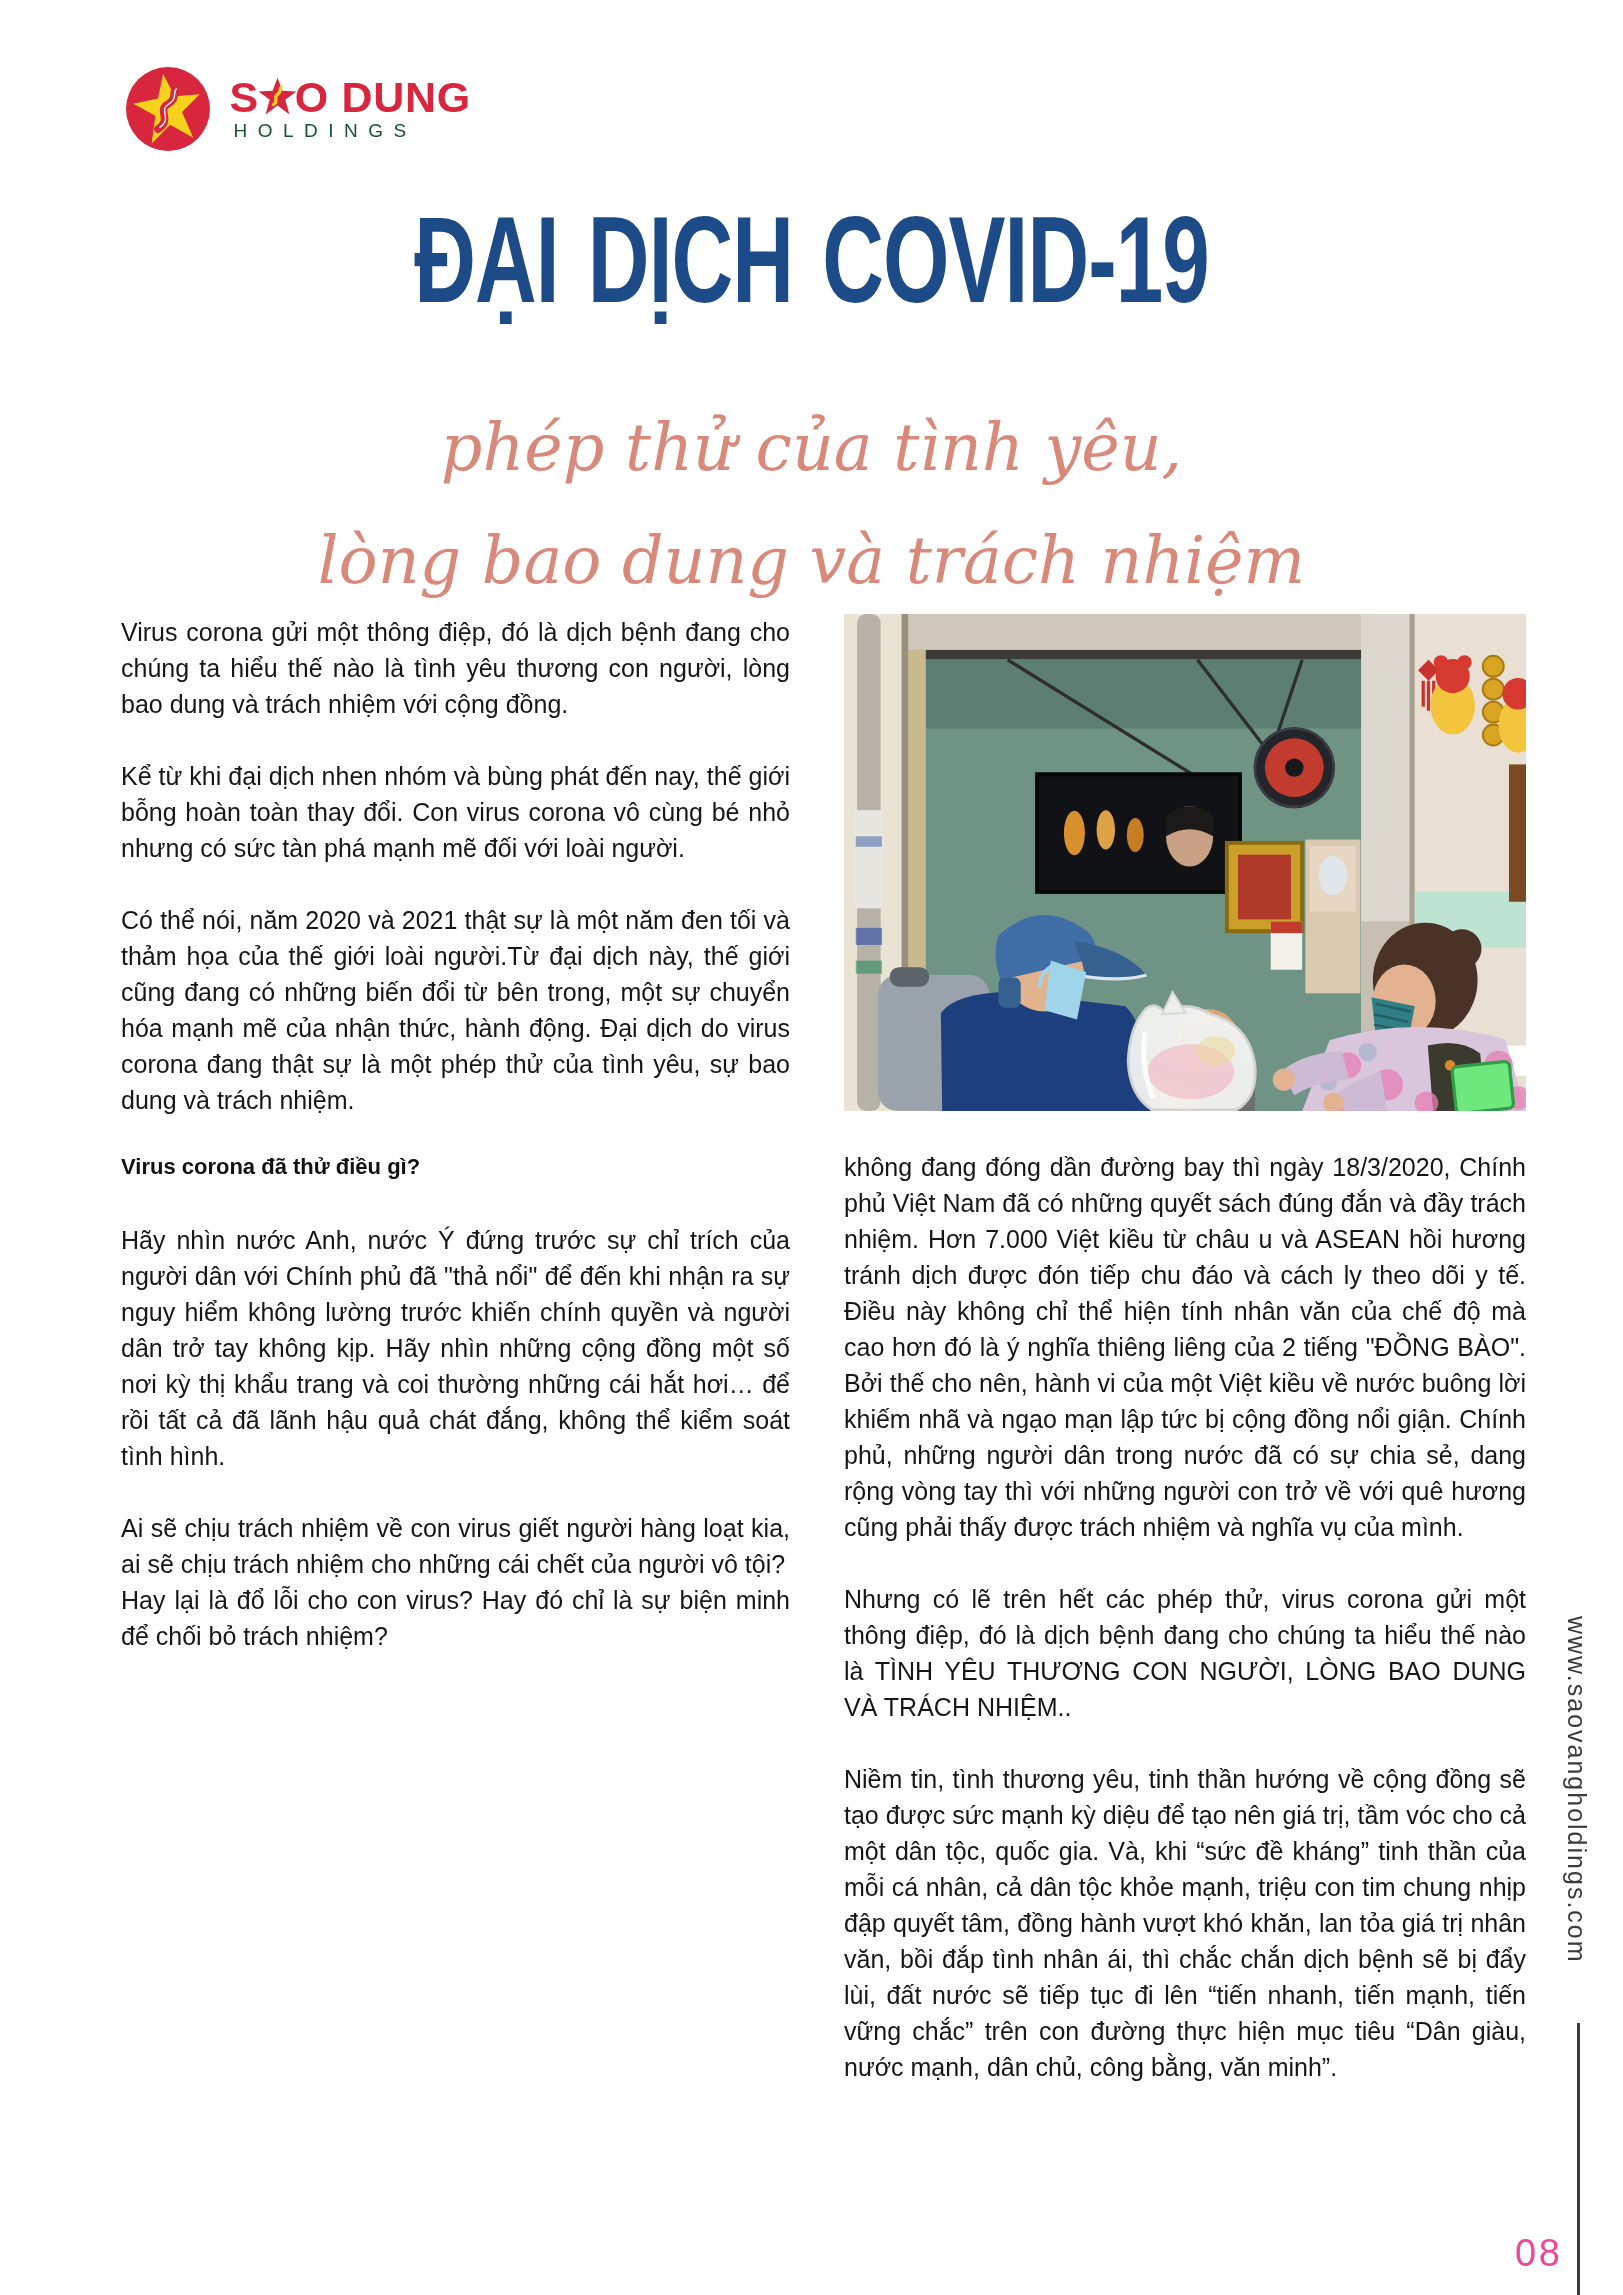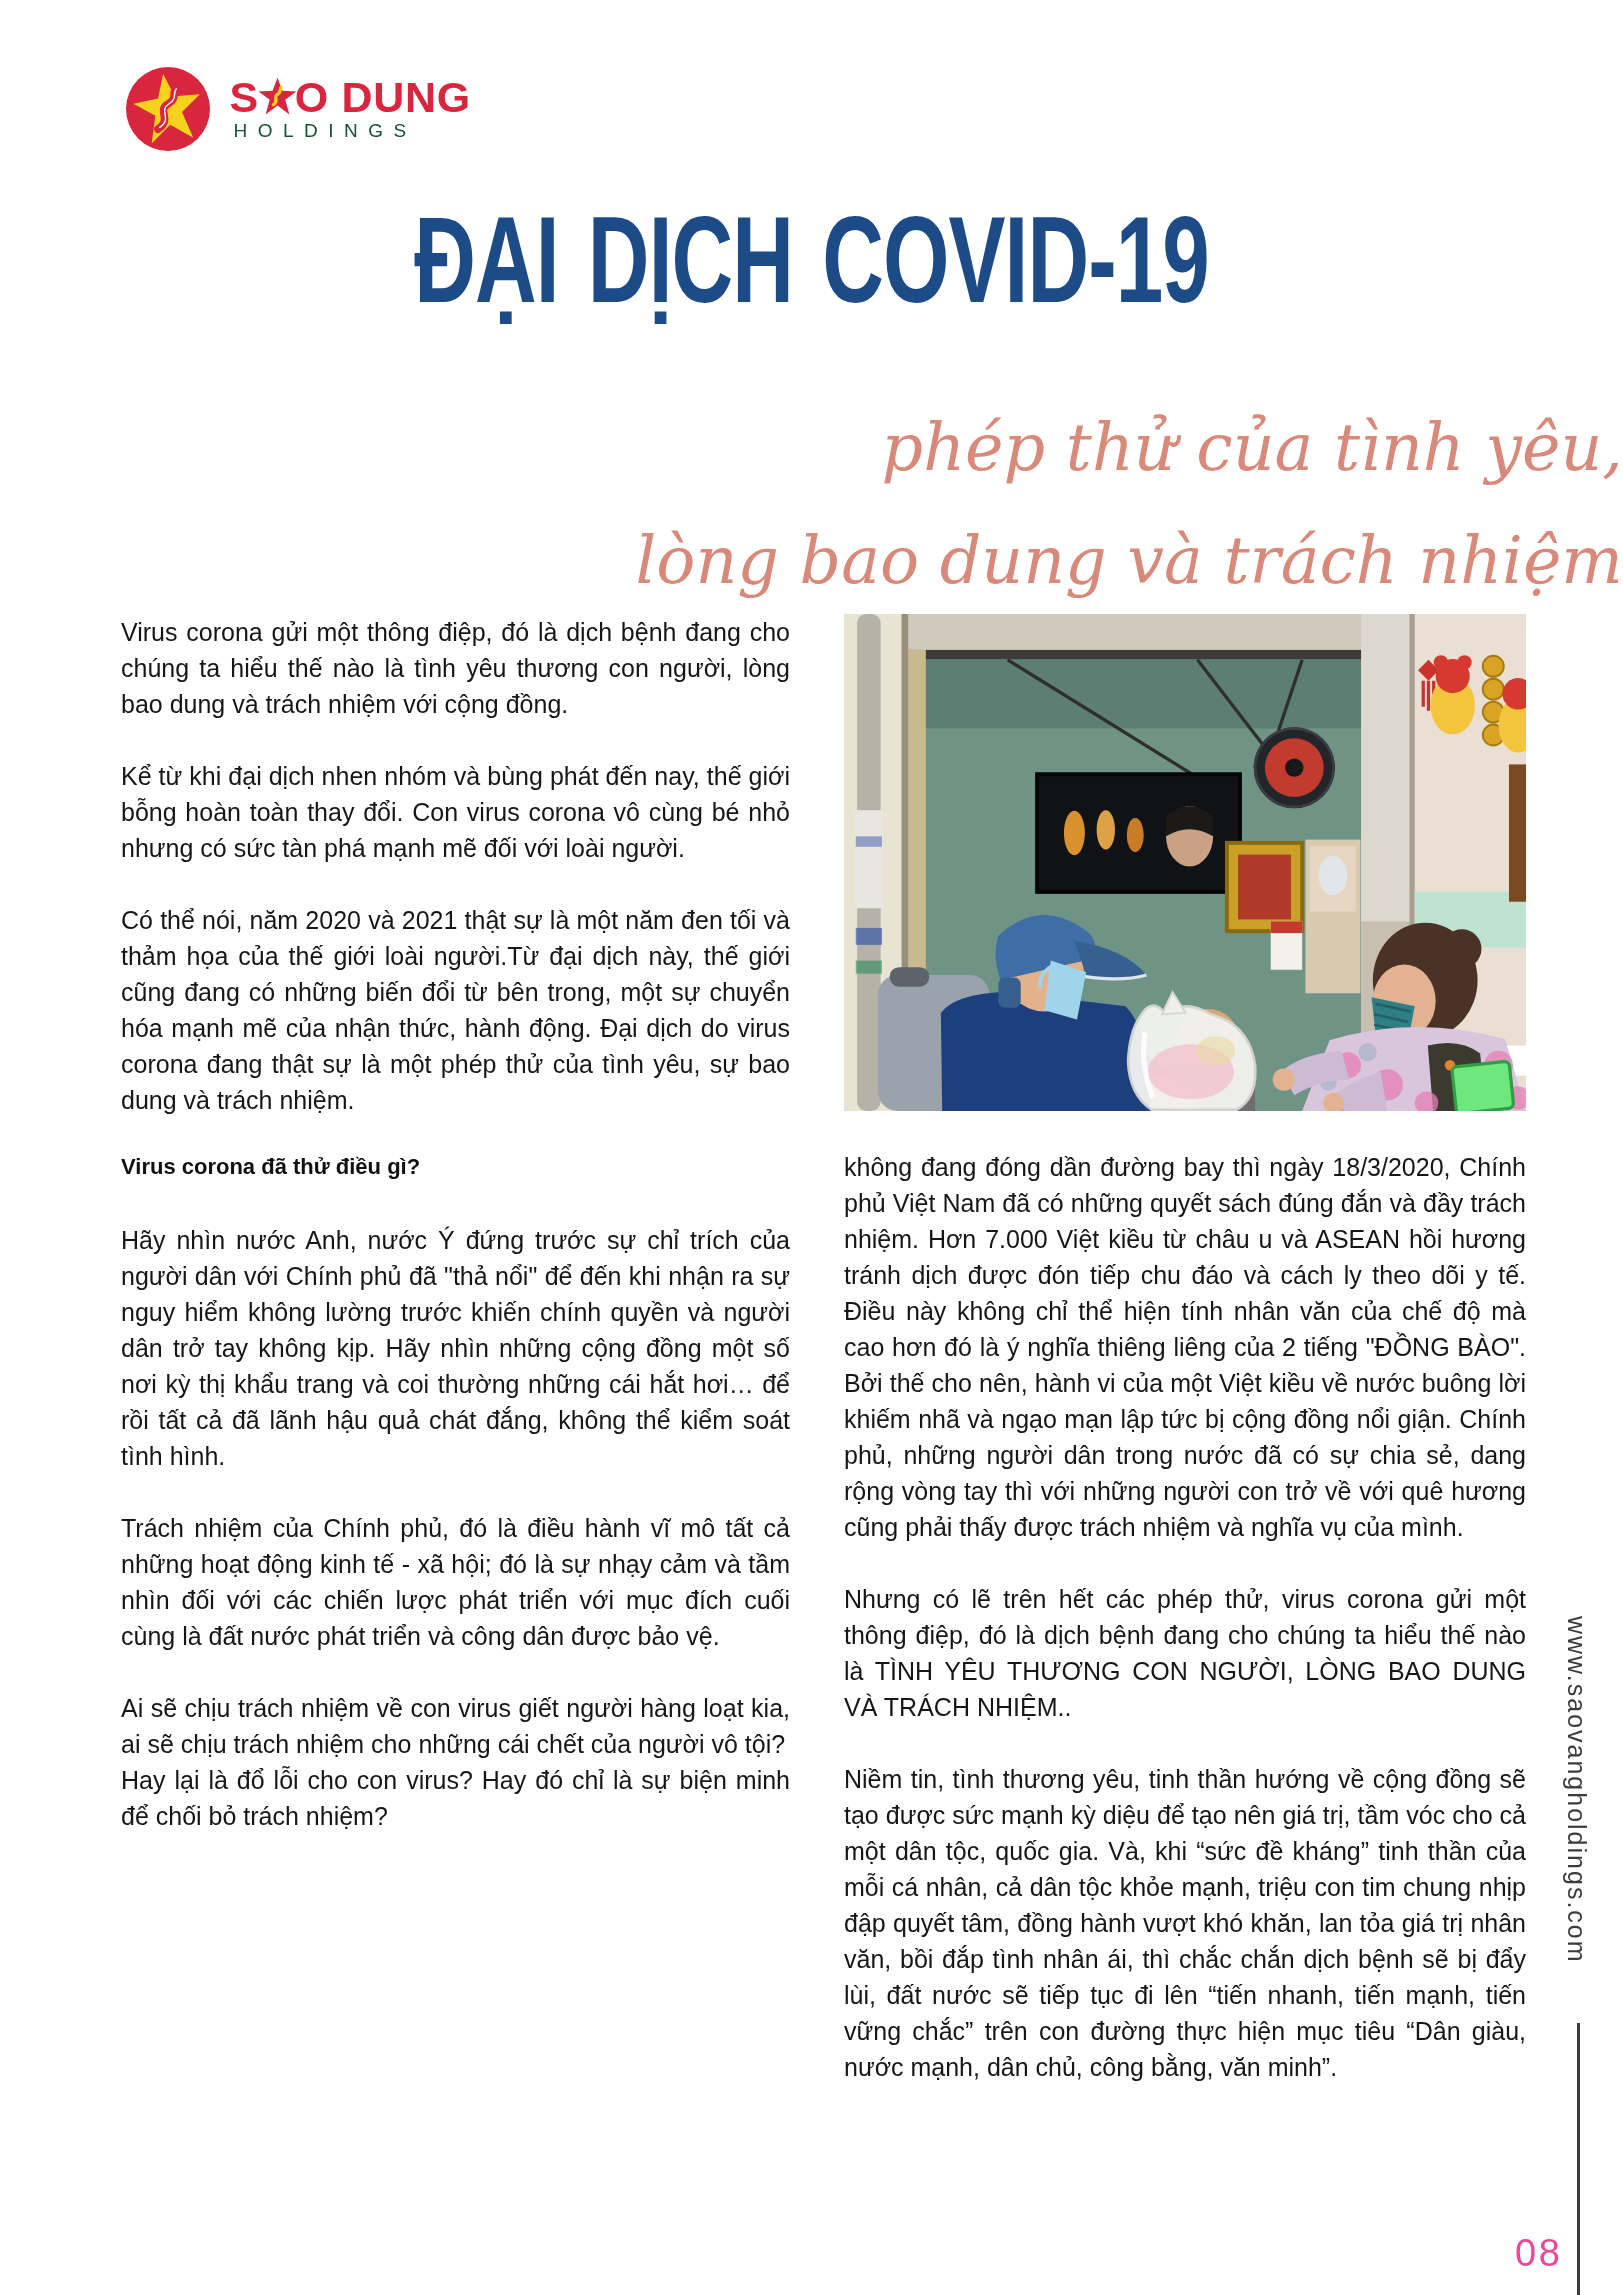--- a/index.html
+++ b/index.html
@@ -34,21 +34,21 @@
   }
   .title>span{
     display:inline-block;
     font-size:122px;font-weight:700;line-height:1.05;
     color:#1d4b87;letter-spacing:-1.3px;word-spacing:9.2px;
     transform:scaleX(.70);transform-origin:center top;
     white-space:nowrap;
   }
   .subtitle{
     position:absolute;left:0;top:391px;width:100%;
-    text-align:right;
+    text-align:center;
     font-family:"DejaVu Serif",serif;font-style:italic;
     color:#d8897a;font-size:65px;line-height:113px;
   }
 
   
   .col{position:absolute;top:614px;color:#161616;}
   .col p{
     margin:0 0 36px 0;
     font-size:25px;line-height:36px;
     text-align:justify;
@@ -112,21 +112,20 @@
     <div class="sub-line">phép thử của tình yêu,</div>
     <div class="sub-line">lòng bao dung và trách nhiệm</div>
   </div>
 
   <section class="col col-left">
     <p>Virus corona gửi một thông điệp, đó là dịch bệnh đang cho chúng ta hiểu thế nào là tình yêu thương con người, lòng bao dung và trách nhiệm với cộng đồng.</p>
     <p>Kể từ khi đại dịch nhen nhóm và bùng phát đến nay, thế giới bỗng hoàn toàn thay đổi. Con virus corona vô cùng bé nhỏ nhưng có sức tàn phá mạnh mẽ đối với loài người.</p>
     <p>Có thể nói, năm 2020 và 2021 thật sự là một năm đen tối và thảm họa của thế giới loài người.Từ đại dịch này, thế giới cũng đang có những biến đổi từ bên trong, một sự chuyển hóa mạnh mẽ của nhận thức, hành động. Đại dịch do virus corona đang thật sự là một phép thử của tình yêu, sự bao dung và trách nhiệm.</p>
     <h2 class="section-heading">Virus corona đã thử điều gì?</h2>
     <p>Hãy nhìn nước Anh, nước Ý đứng trước sự chỉ trích của người dân với Chính phủ đã "thả nổi" để đến khi nhận ra sự nguy hiểm không lường trước khiến chính quyền và người dân trở tay không kịp. Hãy nhìn những cộng đồng một số nơi kỳ thị khẩu trang và coi thường những cái hắt hơi… để rồi tất cả đã lãnh hậu quả chát đắng, không thể kiểm soát tình hình.</p>
-    <p>Trách nhiệm của Chính phủ, đó là điều hành vĩ mô tất cả những hoạt động kinh tế - xã hội; đó là sự nhạy cảm và tầm nhìn đối với các chiến lược phát triển với mục đích cuối cùng là đất nước phát triển và công dân được bảo vệ.</p>
     <p class="tight">Ai sẽ chịu trách nhiệm về con virus giết người hàng loạt kia, ai sẽ chịu trách nhiệm cho những cái chết của người vô tội?</p>
     <p>Hay lại là đổ lỗi cho con virus? Hay đó chỉ là sự biện minh để chối bỏ trách nhiệm?</p>
   </section>
 
   <section class="col col-right">
 
     <figure class="photo">
 
       <svg viewBox="0 0 1042 760" preserveAspectRatio="none">
 

